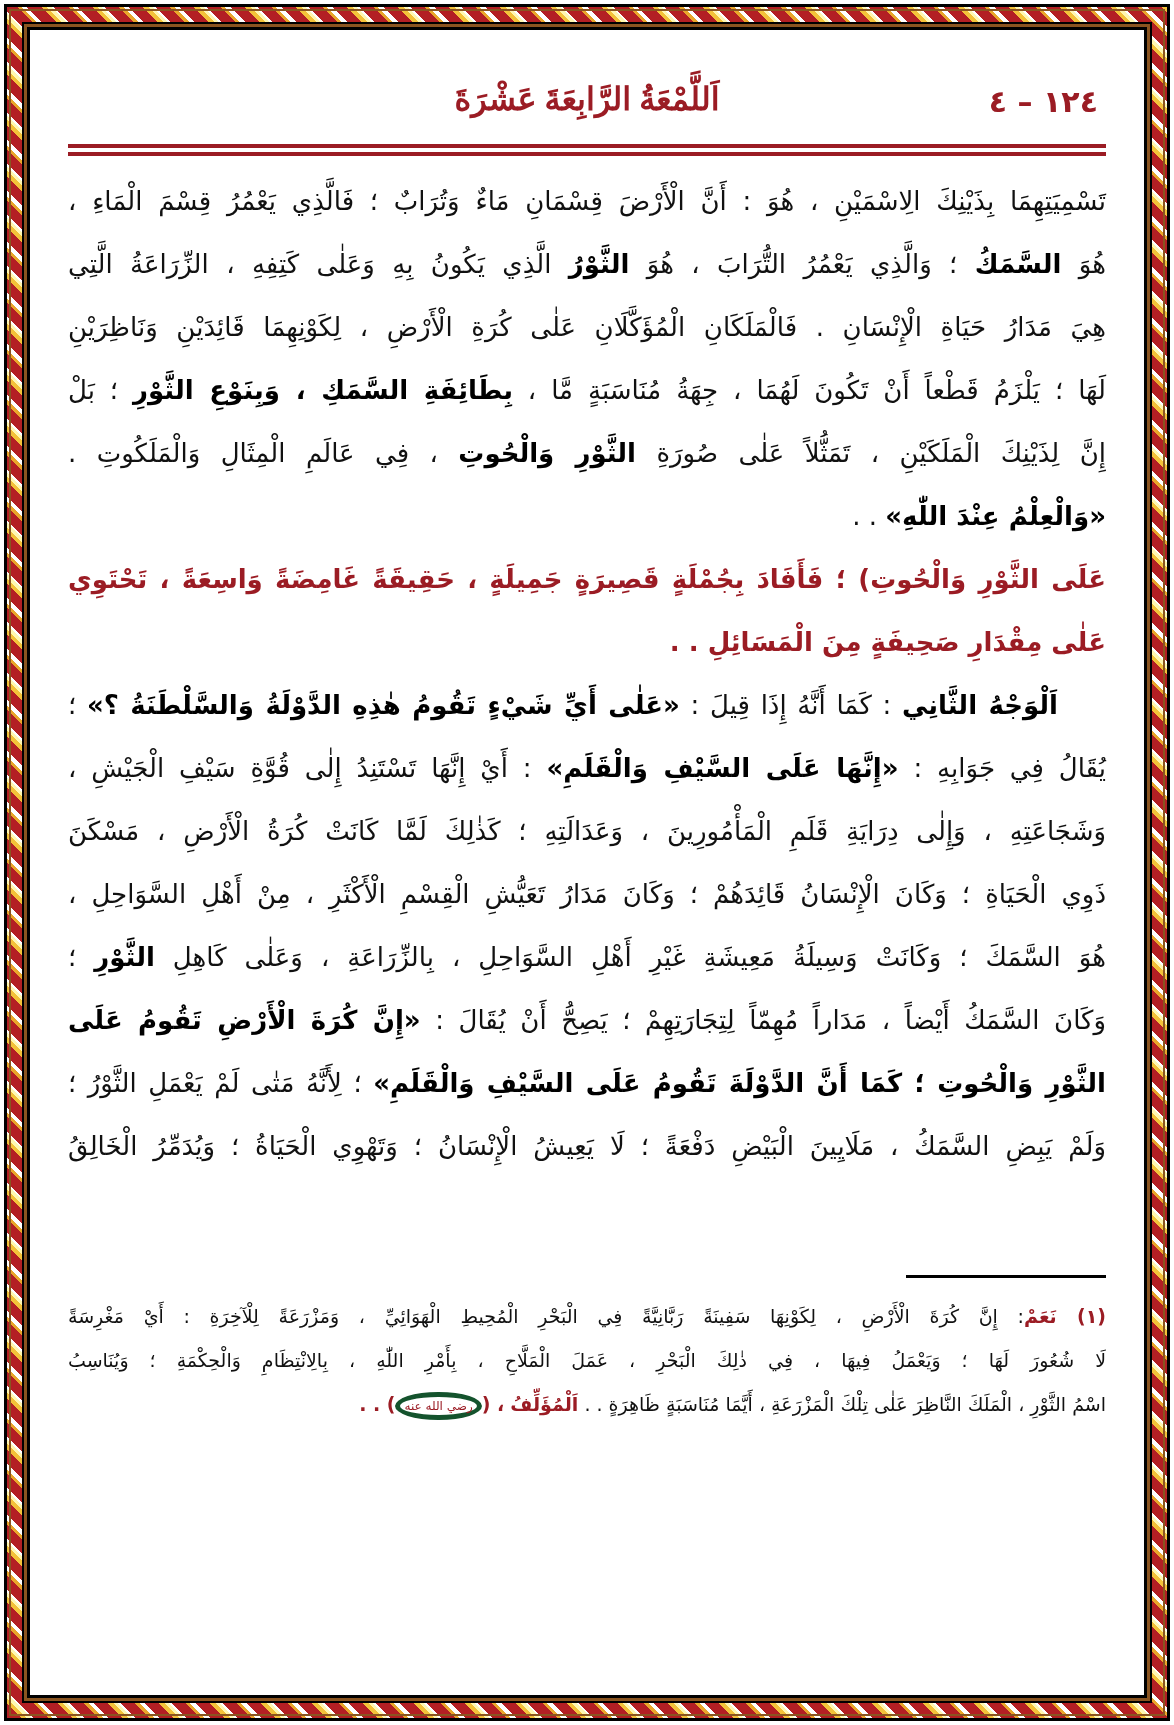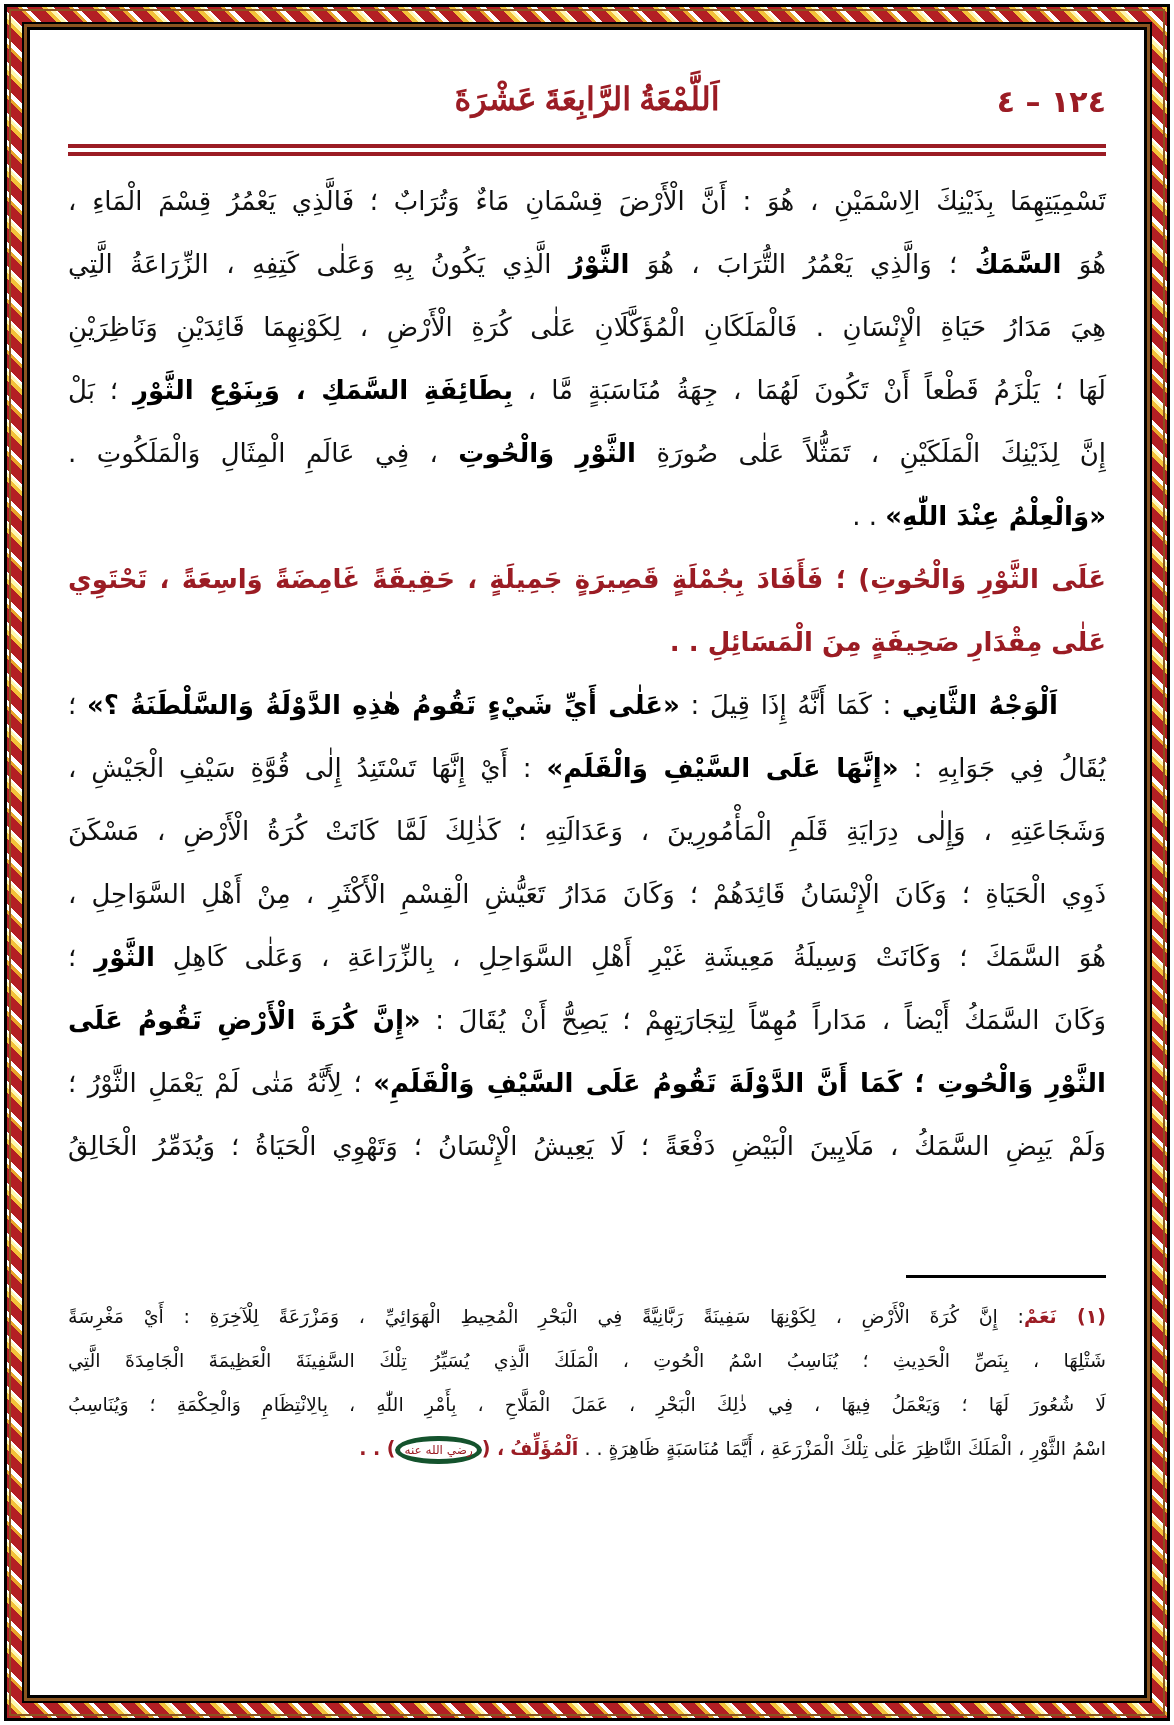--- a/index.html
+++ b/index.html
@@ -29,21 +29,21 @@
     
     .page {
       position: absolute; left: 68px; top: 62px; width: 1038px; height: 1600px;
       direction: rtl;
       color: #111;
     }
     .header {
       position: relative; height: 80px;
     }
     .header-page-number {
-      position: absolute; right: 0; top: 22px;
+      position: absolute; right: 8px; top: 22px;
       font-family: "DejaVu Sans", sans-serif;
       font-weight: bold; font-size: 30px; color: #9b1c24;
       direction: rtl;
     }
     .header-title {
       position: absolute; left: 0; right: 0; top: 18px; text-align: center;
       font-family: Liberation Serif, serif;
       font-weight: bold; font-size: 32px; color: #9b1c24;
     }
     .header-rule {
@@ -173,23 +173,20 @@
     </div>
   </div>
 
   <div class="footnote-rule"></div>
 
   <div class="footnotes">
     <div class="fn-line">
       <span class="fn-red">(١) نَعَمْ</span><span>: إِنَّ كُرَةَ الْأَرْضِ ، لِكَوْنِهَا سَفِينَةً رَبَّانِيَّةً فِي الْبَحْرِ الْمُحِيطِ الْهَوَائِيِّ ، وَمَزْرَعَةً لِلْآخِرَةِ : أَيْ مَغْرِسَةً</span>
     </div>
     <div class="fn-line">
-      <span>شَتْلِهَا ، بِنَصِّ الْحَدِيثِ ؛ يُنَاسِبُ اسْمُ الْحُوتِ ، الْمَلَكَ الَّذِي يُسَيِّرُ تِلْكَ السَّفِينَةَ الْعَظِيمَةَ الْجَامِدَةَ الَّتِي</span>
-    </div>
-    <div class="fn-line">
       <span>لَا شُعُورَ لَهَا ؛ وَيَعْمَلُ فِيهَا ، فِي ذٰلِكَ الْبَحْرِ ، عَمَلَ الْمَلَّاحِ ، بِأَمْرِ اللّٰهِ ، بِالِانْتِظَامِ وَالْحِكْمَةِ ؛ وَيُنَاسِبُ</span>
     </div>
     <div class="fn-line short">
       <span>اسْمُ الثَّوْرِ ، الْمَلَكَ النَّاظِرَ عَلٰى تِلْكَ الْمَزْرَعَةِ ، أَيَّمَا مُنَاسَبَةٍ ظَاهِرَةٍ . .</span>
       <span class="fn-red">اَلْمُؤَلِّفُ</span>
       <span class="fn-red">، (</span><span class="honorific">رضي الله عنه</span><span class="fn-red">)</span><span class="fn-red"> . .</span>
     </div>
   </div>
 
 </div>

